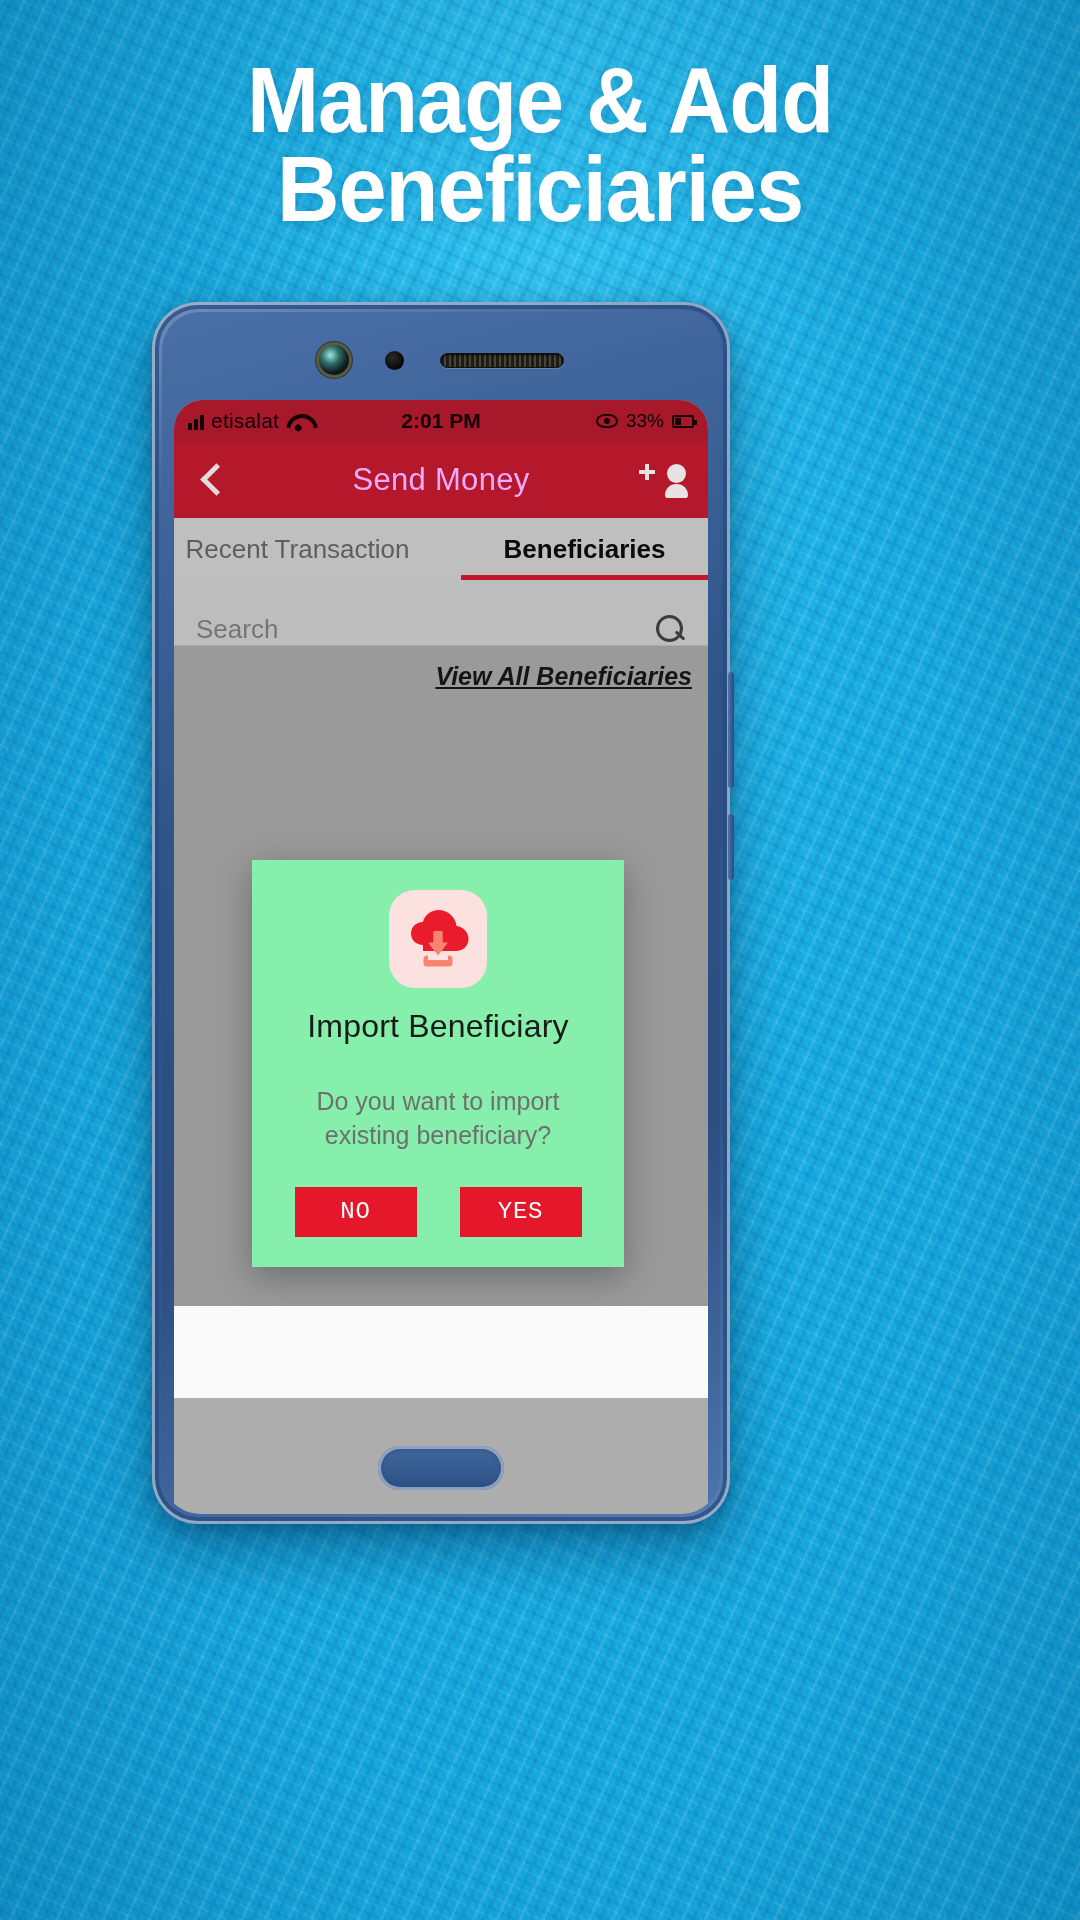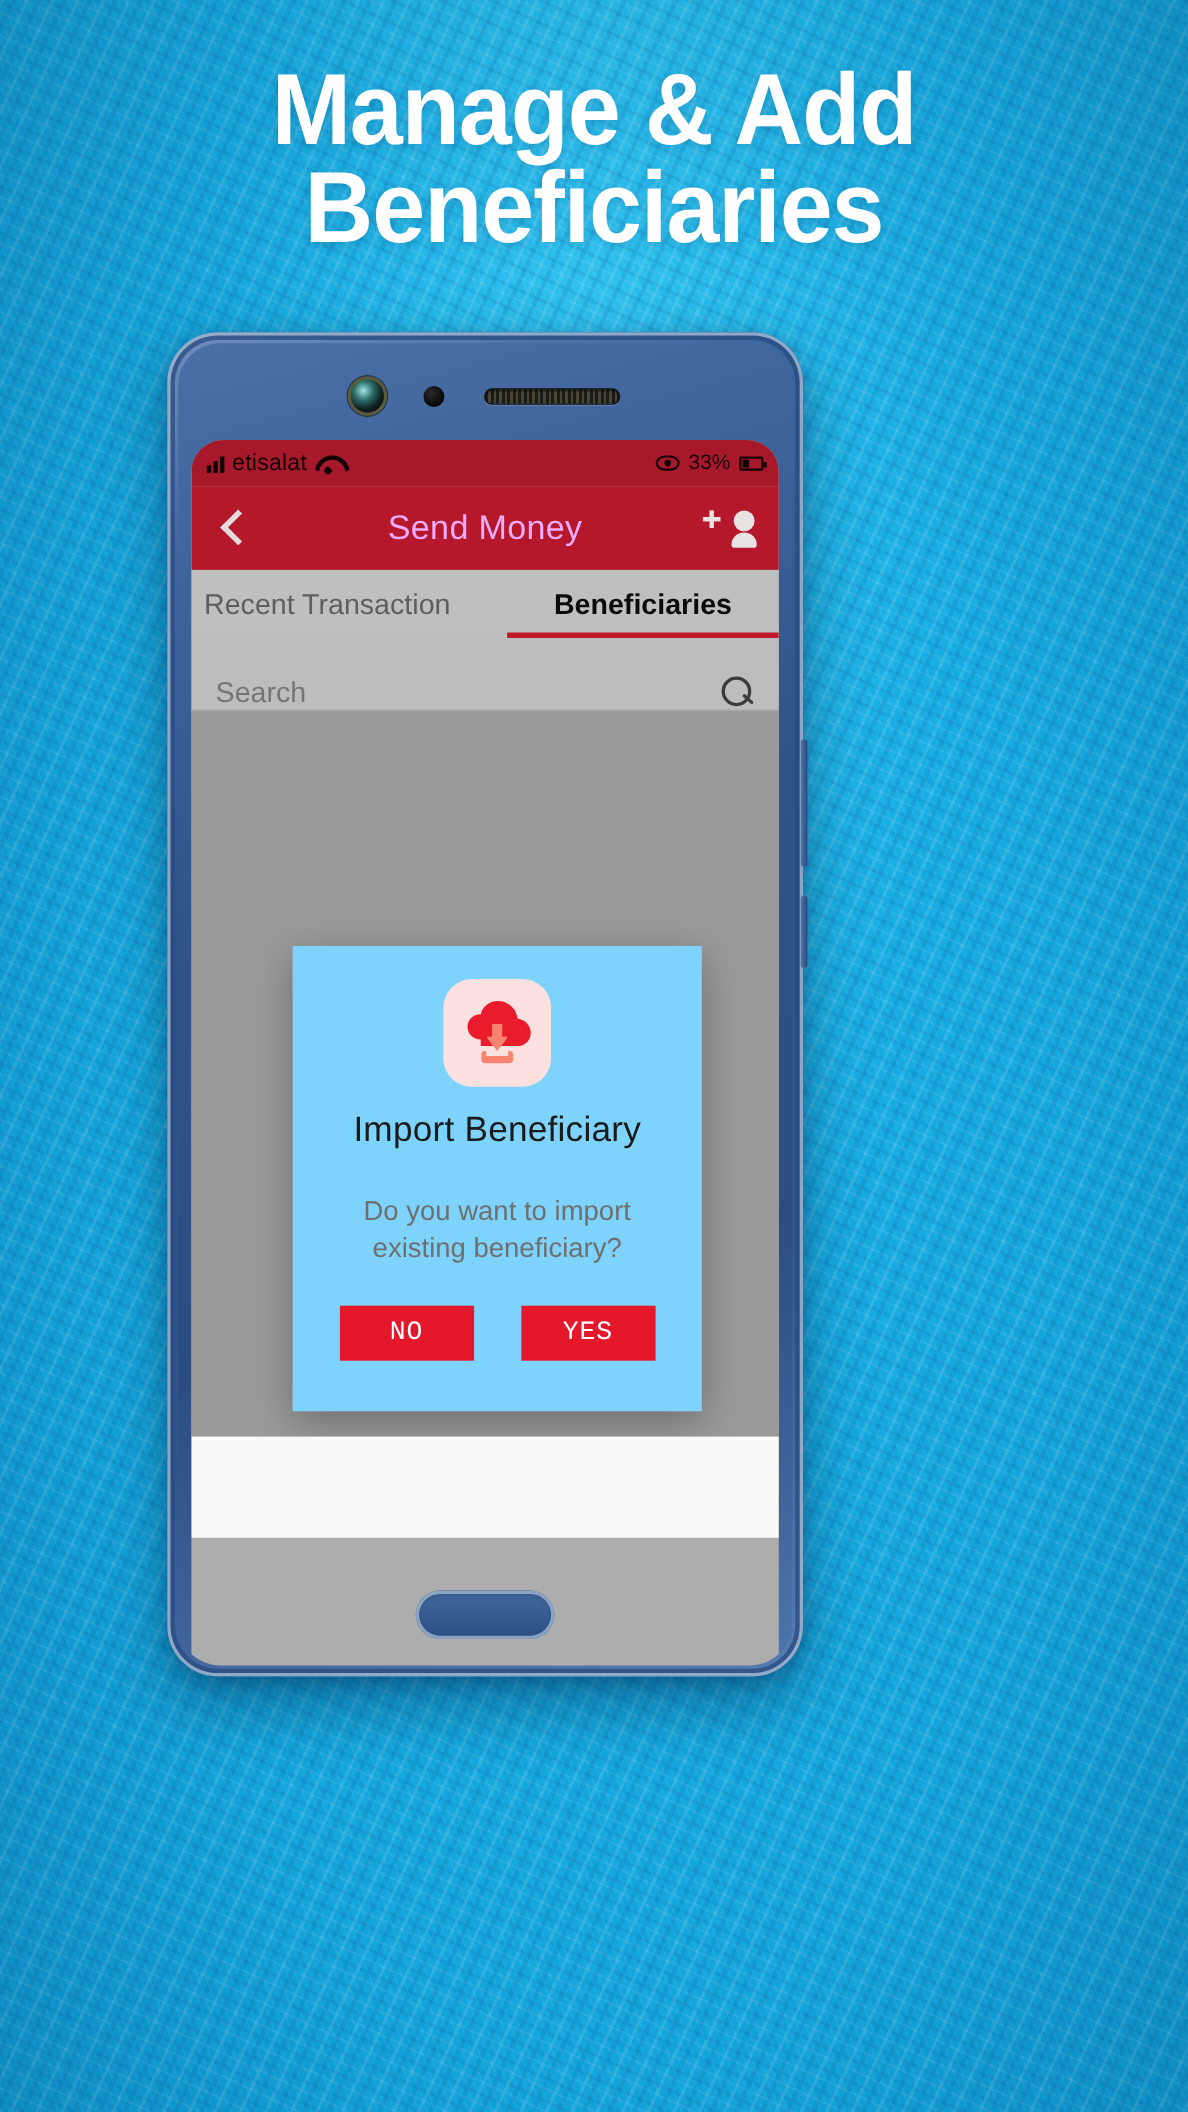--- a/index.html
+++ b/index.html
@@ -249,23 +249,23 @@
     text-decoration: underline; cursor:pointer;
   }
   .bottom-white {
     position:absolute; left:0; right:0; bottom:0; height:92px; background:#FAFAFA;
   }
 
   
   .scrim { position:absolute; inset:0; background: rgba(40,40,40,0.10); }
   .dialog {
     position:absolute;
-    left: 92px; top: 214px; width: 372px;
-    background:#7dd3fc;
-    padding: 30px 26px 46px;
+    left: 78px; top: 214px; width: 372px;
+    background:#86efac;
+    padding: 30px 26px 30px;
     box-shadow: 0 10px 34px rgba(0,0,0,0.30);
     text-align:center;
   }
   .dlg-icon-wrap { display:flex; justify-content:center; margin-bottom: 20px; }
   .dlg-icon {
     width: 98px; height: 98px; border-radius: 26px; background:#FCE1E1;
     display:flex; align-items:center; justify-content:center;
   }
   .dlg-title {
     font-size: 32px; color:#1B1B1B; margin-bottom: 16px; letter-spacing:.2px;
@@ -325,20 +325,21 @@
       <div class="statusbar">
         <div class="sb-left">
           <span class="bars">
               <i></i>
               <i></i>
               <i></i>
             </span>
           <span class="carrier">etisalat</span>
           <span class="wifi"></span>
         </div>
+        <div class="sb-center">2:01 PM</div>
         <div class="sb-right">
           <span class="eye"></span>
           <span>33%</span>
           <span class="batt">
               <span></span>
             </span>
         </div>
       </div>
 
       <div class="appbar">
@@ -356,20 +357,23 @@
         <div class="tab">Recent Transaction</div>
         <div class="tab active">Beneficiaries</div>
       </div>
 
       <div class="searchbar">
         <input class="search-input" type="text" placeholder="Search" style="">
         <span class="search-ico"></span>
       </div>
 
       <div class="appbody">
+        <div class="viewall-row">
+          <span class="viewall">View All Beneficiaries</span>
+        </div>
 
         <div class="scrim"></div>
 
         <div class="dialog">
           <div class="dlg-icon-wrap">
             <div class="dlg-icon">
               <svg width="66" height="60" viewBox="0 0 66 60" aria-hidden="true">
                 <path d="M18 36c-7 0-12-5-12-11.5S11 13 18 13c1.5-7 8-12 15.5-12C43 1 50.5 8 51.5 17c7 1 12 6.5 12 13C63.5 37 58 42 51 42H18z" fill="#EA1C2B"></path>
                 <rect x="28.5" y="22" width="9" height="17" rx="2" fill="#F8836F"></rect>
                 <path d="M23.5 34h19L33 47z" fill="#F8836F"></path>

